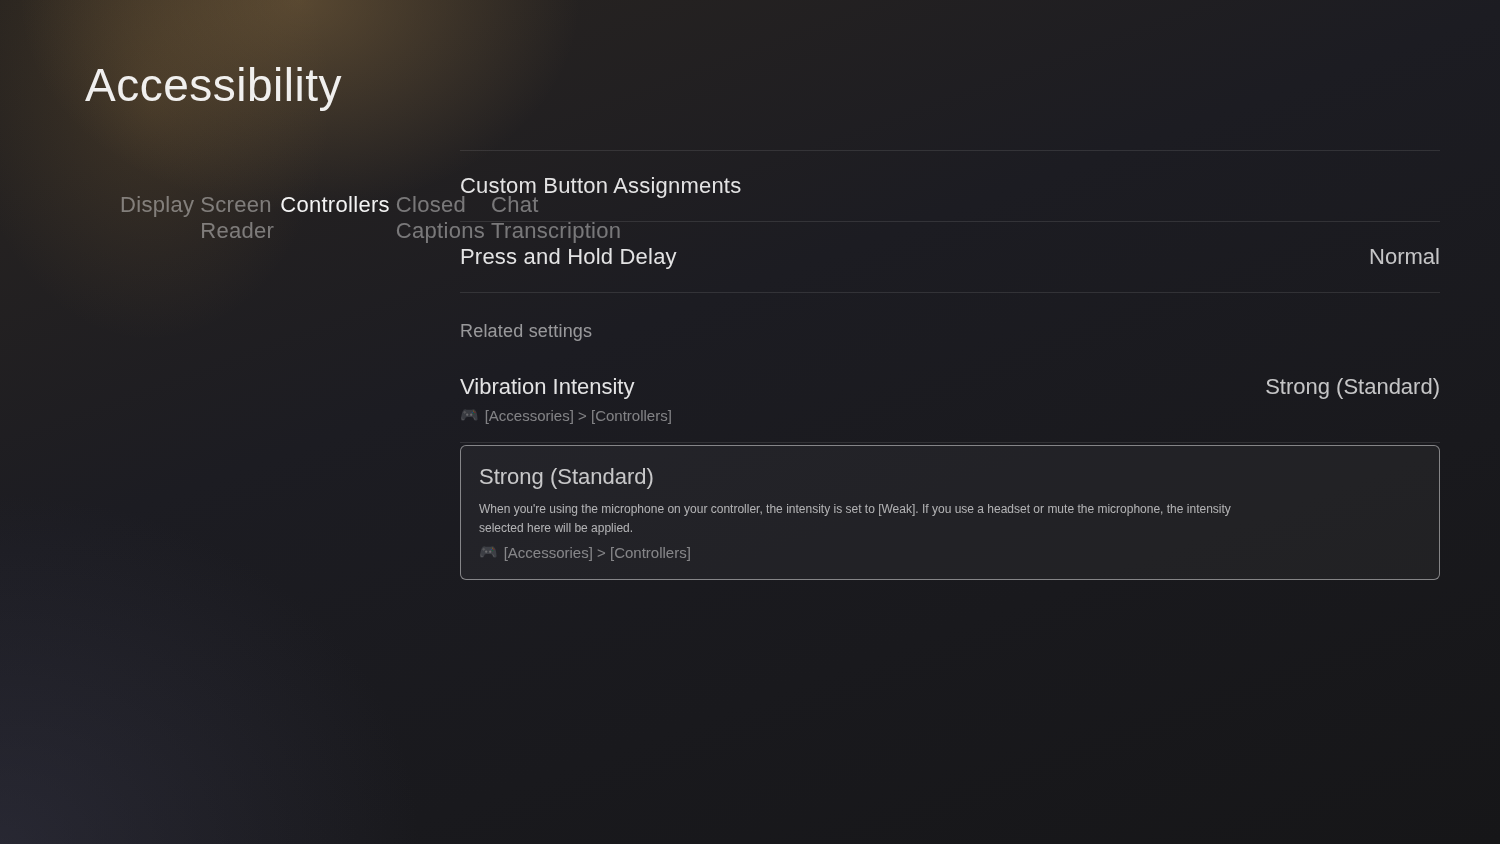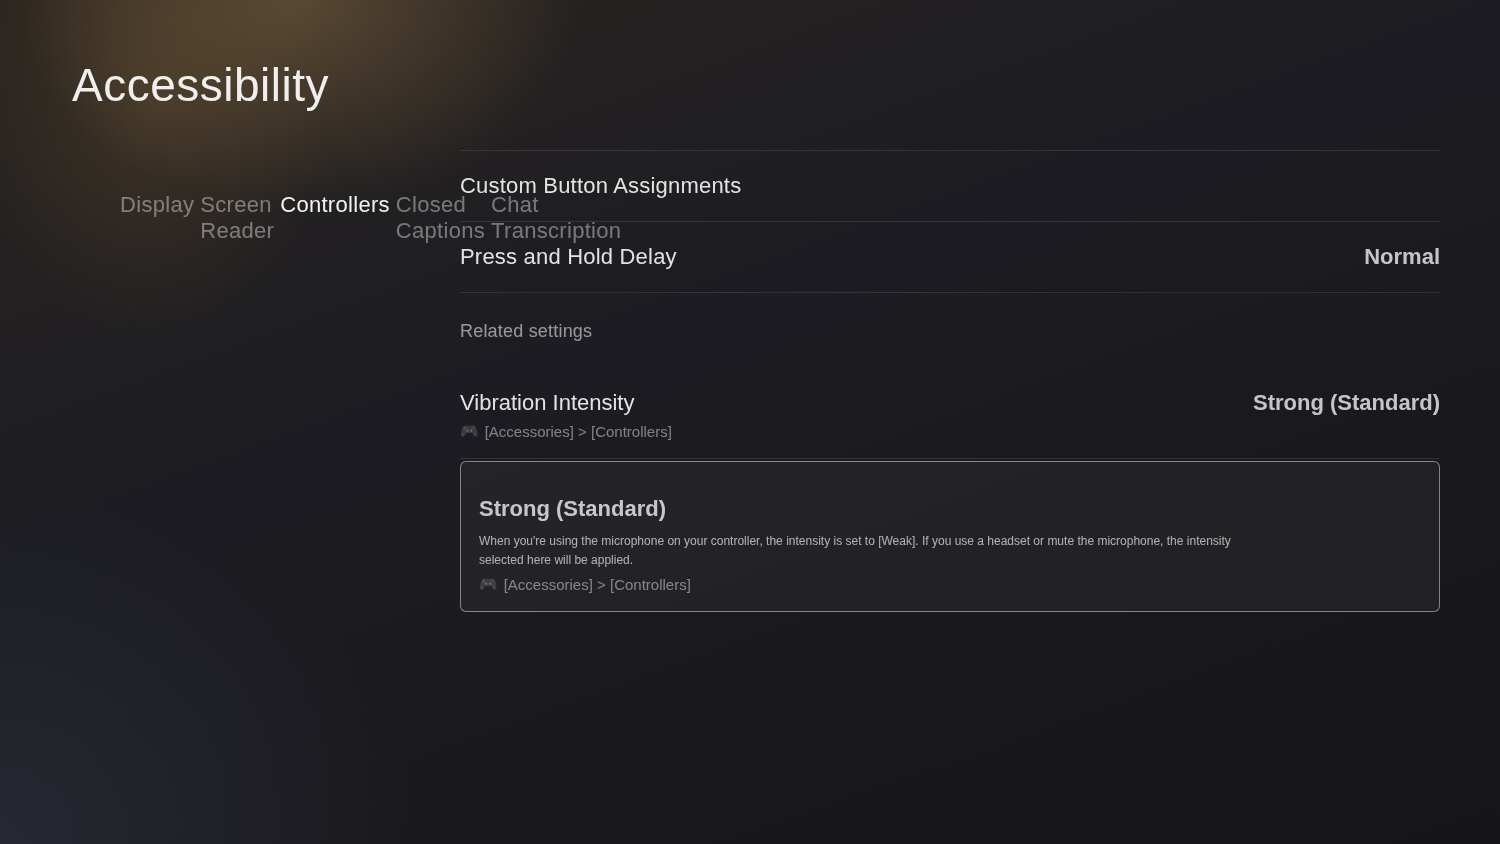--- a/index.html
+++ b/index.html
@@ -23,21 +23,21 @@
       background: 
         radial-gradient(ellipse 400px 300px at 300px 0px, rgba(180, 140, 80, 0.35) 0%, transparent 70%),
         radial-gradient(ellipse 300px 400px at 150px 100px, rgba(160, 120, 60, 0.2) 0%, transparent 60%),
         radial-gradient(ellipse 600px 500px at 0px 844px, rgba(60, 60, 80, 0.4) 0%, transparent 70%),
         linear-gradient(160deg, #2a2520 0%, #1c1c22 40%, #161618 100%);
     }
 
     .page-title {
       position: absolute;
       top: 58px;
-      left: 72px;
+      left: 85px;
       font-size: 46px;
       font-weight: 300;
       color: rgba(255, 255, 255, 0.92);
       letter-spacing: 0.5px;
     }
 
     .layout {
       position: absolute;
       top: 140px;
       left: 0;
@@ -91,21 +91,21 @@
 
     .menu-item-label {
       font-size: 22px;
       font-weight: 300;
       color: rgba(255, 255, 255, 0.88);
       letter-spacing: 0.2px;
     }
 
     .menu-item-value {
       font-size: 22px;
-      font-weight: 700;
+      font-weight: 400;
       color: rgba(255, 255, 255, 0.75);
     }
 
     .related-settings-label {
       margin-top: 28px;
       margin-bottom: 14px;
       font-size: 18px;
       font-weight: 300;
       color: rgba(255, 255, 255, 0.55);
       letter-spacing: 0.2px;
@@ -130,23 +130,22 @@
     }
 
     .related-item-title {
       font-size: 22px;
       font-weight: 300;
       color: rgba(255, 255, 255, 0.88);
     }
 
     .related-item-value {
       font-size: 22px;
-      font-weight: 700;
+      font-weight: 400;
       color: rgba(255, 255, 255, 0.75);
-      margin-top: 16px;
     }
 
     .related-item-path {
       margin-top: 6px;
       font-size: 15px;
       color: rgba(255, 255, 255, 0.45);
       display: flex;
       align-items: center;
       gap: 6px;
     }

